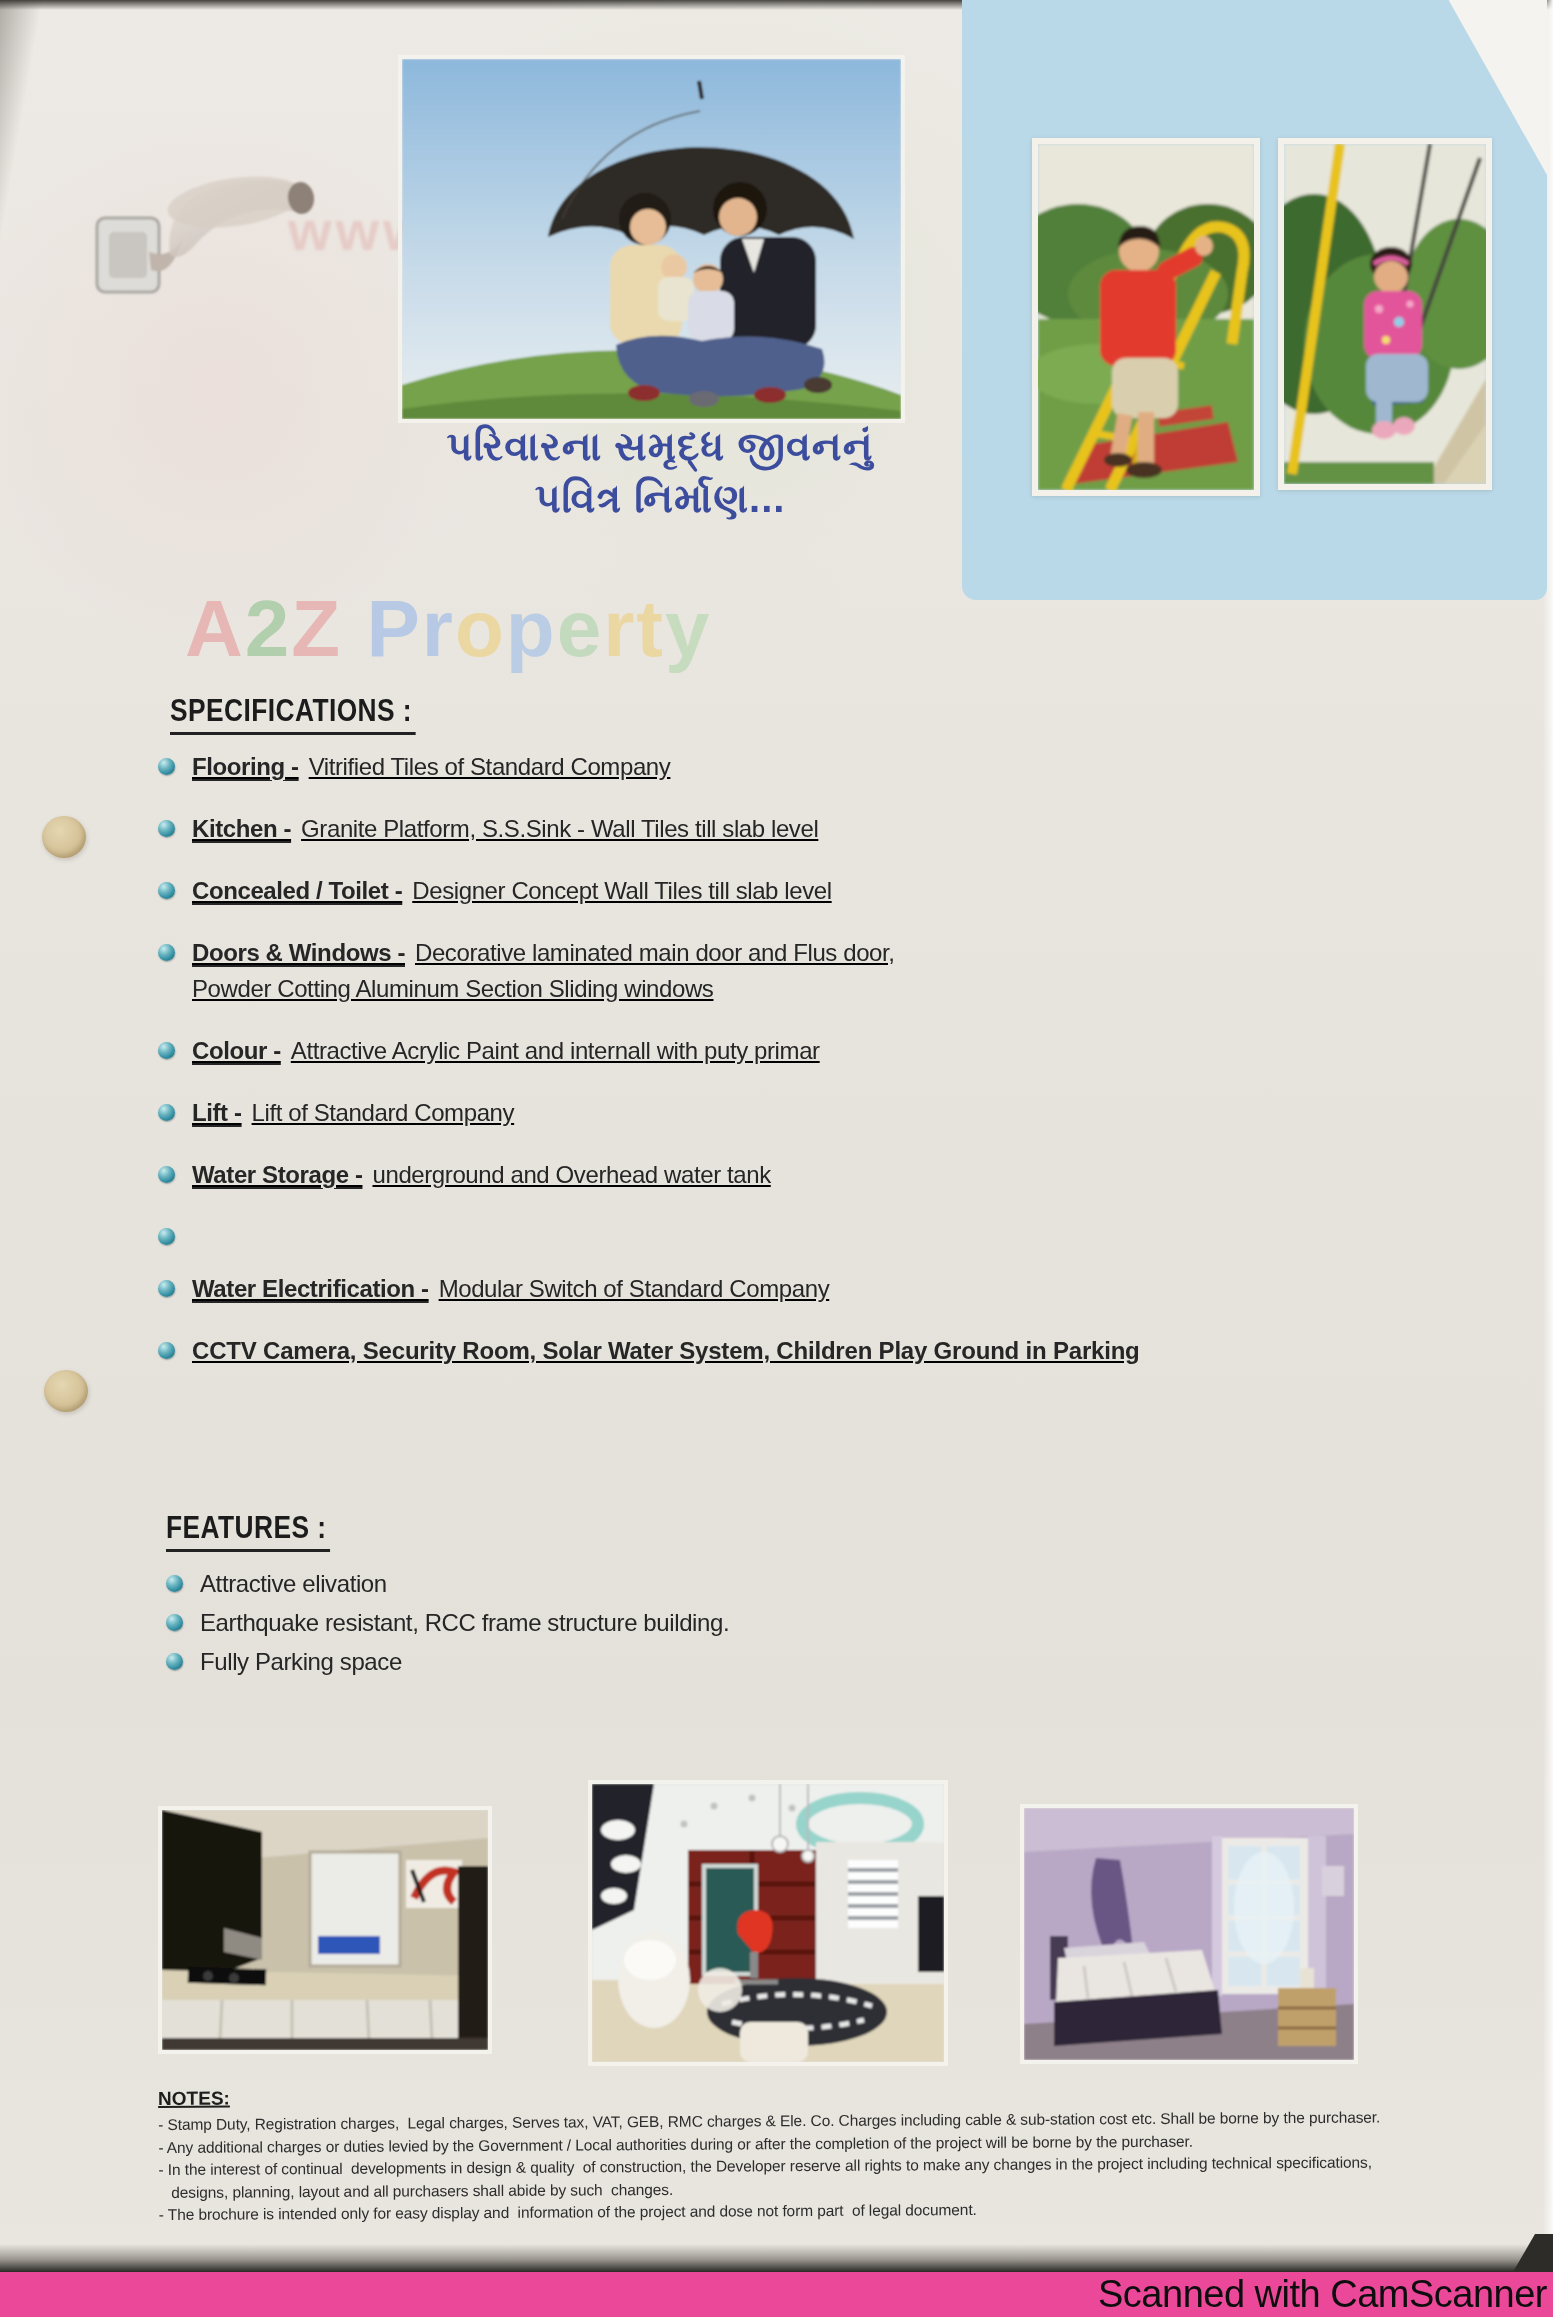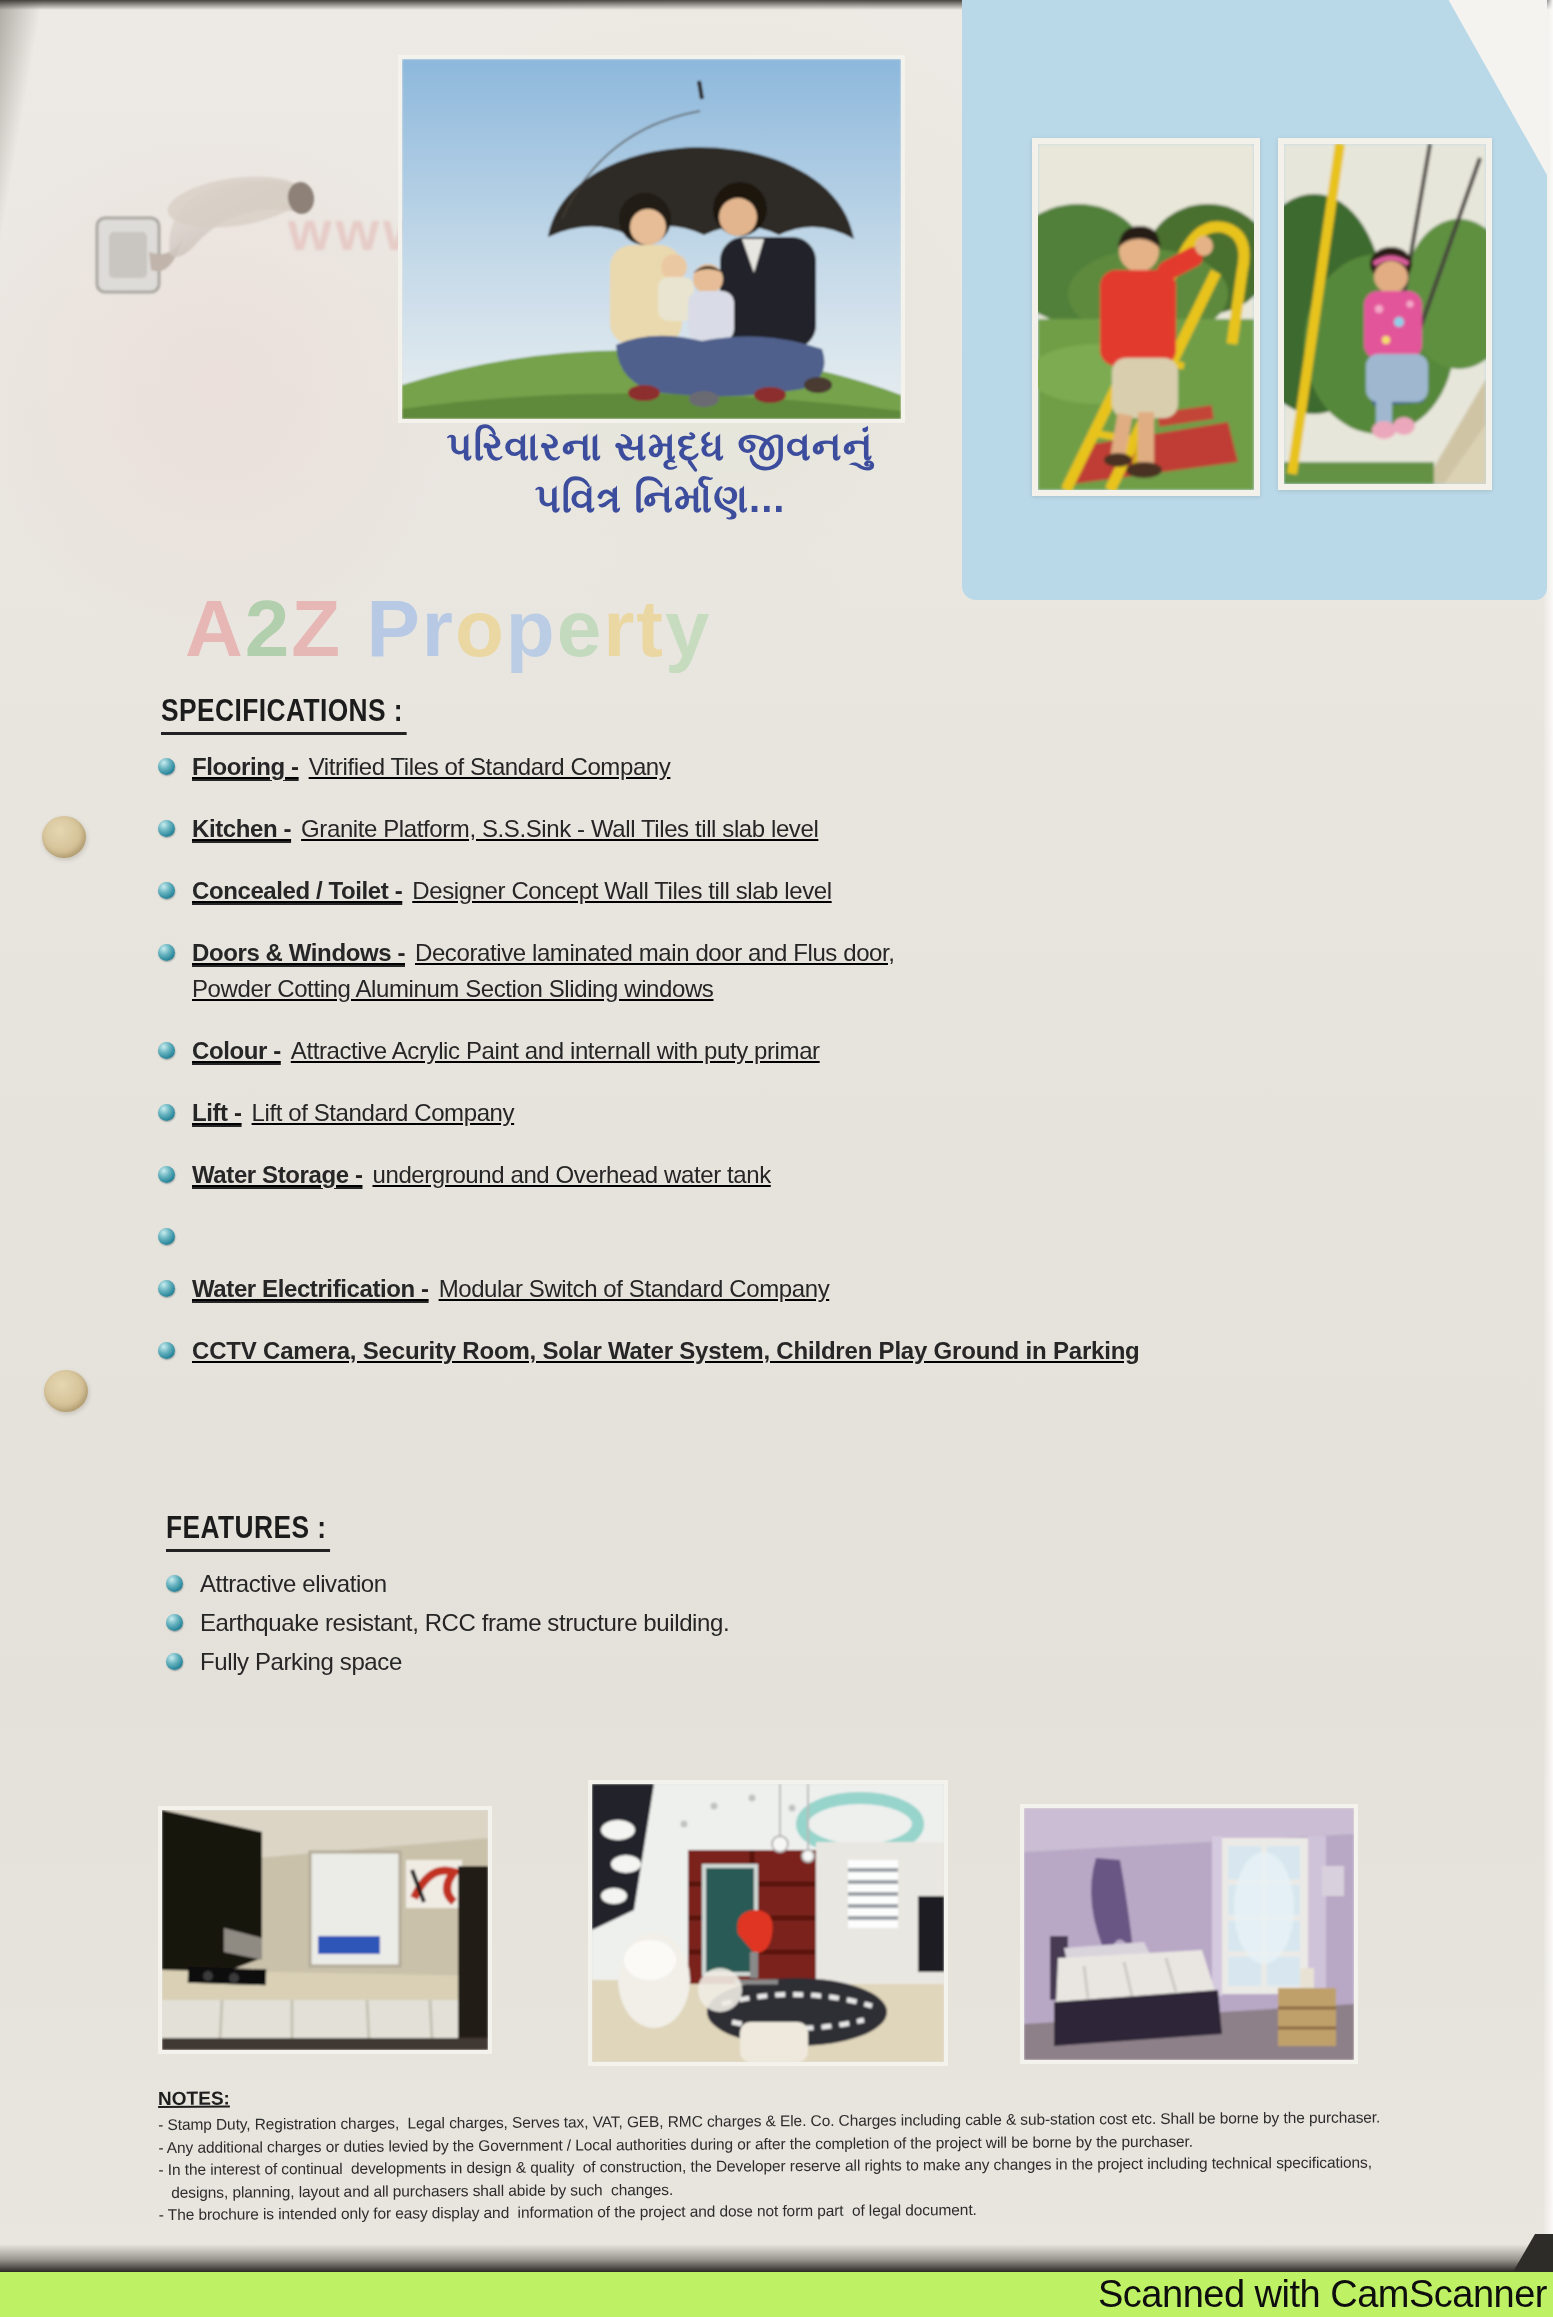--- a/index.html
+++ b/index.html
@@ -18,21 +18,21 @@
       linear-gradient(180deg, rgba(40,38,34,0.85) 0px, rgba(40,38,34,0) 10px),
       linear-gradient(180deg, #edeae5 0%, #e8e5df 35%, #e4e1da 75%, #e9e6e0 100%);
   }
   .paper-right-edge{position:absolute;right:0;top:0;width:10px;height:2272px;background:linear-gradient(90deg,rgba(255,255,255,0),#fbfaf8);}
   .bottom-band{
     position:absolute;left:0;top:2244px;width:1553px;height:28px;
     background:linear-gradient(180deg, rgba(130,125,115,0) 0%, rgba(90,86,78,0.55) 55%, #2b2925 100%);
   }
   .bottom-corner-dark{position:absolute;right:0;top:2234px;width:40px;height:38px;background:#2e2c28;clip-path:polygon(100% 0,100% 100%,0 100%,55% 0);}
   
-  .scanner-strip{position:absolute;left:0;top:2272px;width:1553px;height:45px;background:#bef264;}
+  .scanner-strip{position:absolute;left:0;top:2272px;width:1553px;height:45px;background:#ec4899;}
   .scanner-credit{position:absolute;right:6px;top:2px;font-size:38px;line-height:40px;color:#0e0e0e;letter-spacing:-0.5px;}
   
   .punch-hole{position:absolute;width:44px;height:42px;border-radius:50%;
     background:radial-gradient(circle at 40% 35%, #e5d7b2, #d5c298 55%, #bda777 100%);
     box-shadow:1px 2px 4px rgba(60,50,30,0.18), inset -2px -3px 5px rgba(110,90,50,0.28);}
   
   .photo{position:absolute;overflow:hidden;}
   .photo svg{display:block;width:100%;height:100%;}
   .framed{border:6px solid #f3f1ea;box-shadow:0 1px 4px rgba(80,75,65,0.18);}
   .soft{border:4px solid #f4f2ec;}
@@ -42,21 +42,21 @@
   
   .tagline{position:absolute;left:415px;top:420px;width:490px;text-align:center;
     color:var(--tagline,#3d4d9e);font-size:40px;font-weight:bold;line-height:52px;letter-spacing:1px;}
   
   .www-mark{position:absolute;left:288px;top:198px;font-size:56px;font-weight:bold;color:#dc9a96;opacity:0.34;letter-spacing:4px;filter:blur(1.5px);}
   .brand-mark{position:absolute;left:185px;top:583px;font-size:80px;font-weight:bold;letter-spacing:2px;opacity:0.5;white-space:pre;filter:blur(0.6px);}
   
   .sec-heading{font-size:31px;font-weight:bold;color:#1c1c1c;letter-spacing:0.5px;
     transform:scaleX(0.85);transform-origin:left center;display:inline-block;
     border-bottom:3px solid #222;padding-bottom:3px;padding-right:4px;}
-  #spec-heading{position:absolute;left:161px;top:693px;}
+  #spec-heading{position:absolute;left:170px;top:693px;}
   #spec-list{position:absolute;left:158px;top:749px;width:1220px;text-decoration:underline;}
   .spec-item{display:flex;align-items:flex-start;margin-bottom:26px;}
   .bullet{flex:0 0 17px;width:17px;height:17px;border-radius:50%;margin:9px 17px 0 0;
     background:radial-gradient(circle at 34% 28%, #c8ecef 0%, #6cb6c2 35%, var(--bullet,#2e8a9e) 68%, #14596a 100%);
     box-shadow:0.5px 1px 1.5px rgba(40,60,70,0.4);}
   .spec-text{font-size:24px;line-height:36px;letter-spacing:-0.4px;color:#262626;}
   .spec-label{font-weight:bold;text-decoration:underline;text-decoration-thickness:2px;text-underline-offset:4px;margin-right:10px;}
   .spec-desc{white-space:pre-line;}
   .bold-desc .spec-desc{font-weight:bold;letter-spacing:-0.2px;}
   #features-heading{position:absolute;left:166px;top:1510px;}

